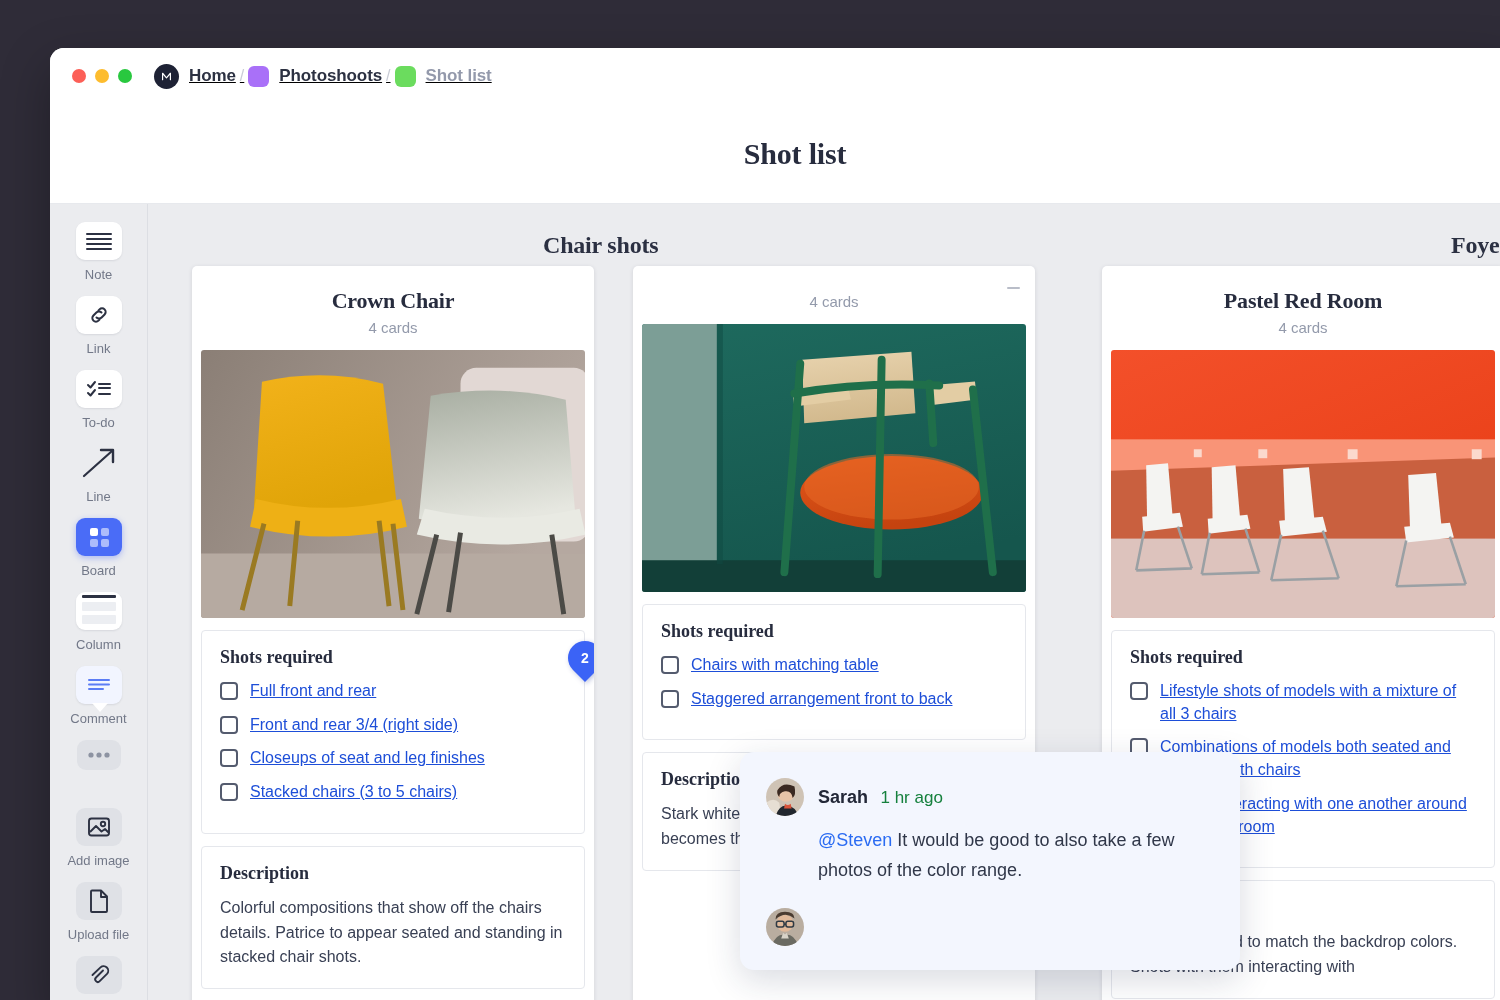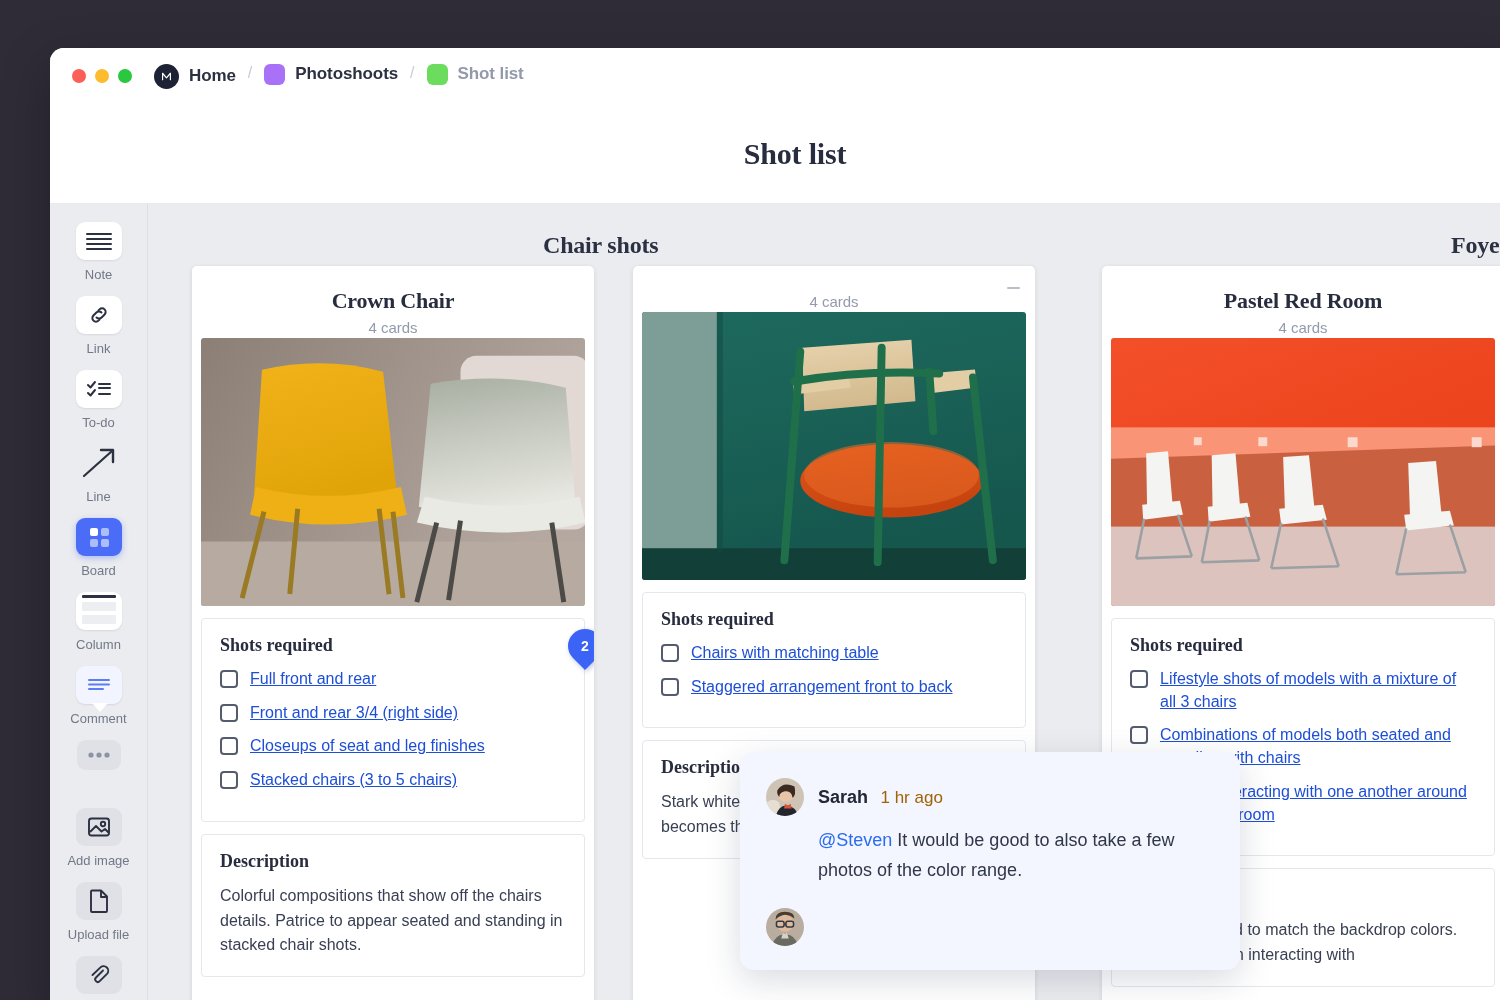--- a/index.html
+++ b/index.html
@@ -27,21 +27,21 @@
     display: flex; align-items: center;
     padding: 0 20px 0 22px;
     background: #ffffff;
   }
   .traffic { display: flex; gap: 9px; align-items: center; margin-right: 22px; }
   .dot { width: 14px; height: 14px; border-radius: 50%; }
   .dot.red    { background: #fc5f57; }
   .dot.yellow { background: #fdbc2e; }
   .dot.green  { background: #29c83f; }
 
-  .crumbs { display: flex; align-items: flex-start; gap: 10px; }
+  .crumbs { display: flex; align-items: center; gap: 2px; text-decoration: underline; }
   .crumb { display: flex; align-items: center; gap: 10px; }
   .crumb-logo {
     width: 25px; height: 25px; border-radius: 50%;
     background: #1e2235;
     display: flex; align-items: center; justify-content: center;
   }
   .crumb-logo svg { width: 13px; height: 13px; display: block; }
   .crumb-swatch { width: 21px; height: 21px; border-radius: 6px; }
   .crumb-label { font-size: 17px; font-weight: 700; color: #2c3142; letter-spacing: -0.1px; }
   .crumb-label.muted { color: #9399ab; font-weight: 700; }
@@ -124,21 +124,21 @@
     width: 402px;
     background: #ffffff;
     border-radius: 5px;
     box-shadow: 0 1px 4px rgba(35,40,60,0.13);
     overflow: hidden;
   }
   #card-0 { left: 44px;  top: 0; height: 760px; }
   #card-1 { left: 485px; top: 0; height: 760px; }
   #card-2 { left: 954px; top: 0; height: 760px; }
 
-  .card-head { padding: 22px 16px 2px; text-align: center; position: relative; }
+  .card-head { padding: 22px 16px 14px; text-align: center; position: relative; }
   .card-title {
     font-family: "Liberation Serif", serif;
     font-weight: 700; font-size: 22px; color: #272c3e;
     letter-spacing: -0.2px;
   }
   .card-count { font-size: 15px; color: #939aab; margin-top: 5px; }
   .collapse-btn {
     position: absolute; right: 14px; top: 14px;
     width: 16px; height: 16px;
     display: flex; align-items: center; justify-content: center;
@@ -179,21 +179,21 @@
     background: #f3f6fe;
     border-radius: 14px;
     padding: 26px 26px 24px;
     box-shadow: 0 10px 34px rgba(30,40,80,0.17);
     z-index: 30;
   }
   .cmt-head { display: flex; align-items: center; gap: 14px; }
   .avatar { width: 38px; height: 38px; border-radius: 50%; overflow: hidden; flex: 0 0 38px; }
   .avatar svg { display: block; width: 100%; height: 100%; }
   .cmt-author { font-size: 18px; font-weight: 700; color: #232838; }
-  .cmt-time { font-size: 17px; color: #a16207; margin-left: 8px; }
+  .cmt-time { font-size: 17px; color: #15803d; margin-left: 8px; }
   .cmt-body {
     font-size: 18px; line-height: 1.66; color: #303749;
     margin: 10px 0 0 52px;
   }
   .mention { color: #2a6bf2; font-weight: 400; }
   .reply-row { display: flex; align-items: center; gap: 14px; margin-top: 22px; }
   .reply-box {
     flex: 1; background: #ffffff; border-radius: 10px;
     padding: 13px 18px; display: flex; align-items: center; justify-content: space-between; gap: 14px;
   }

